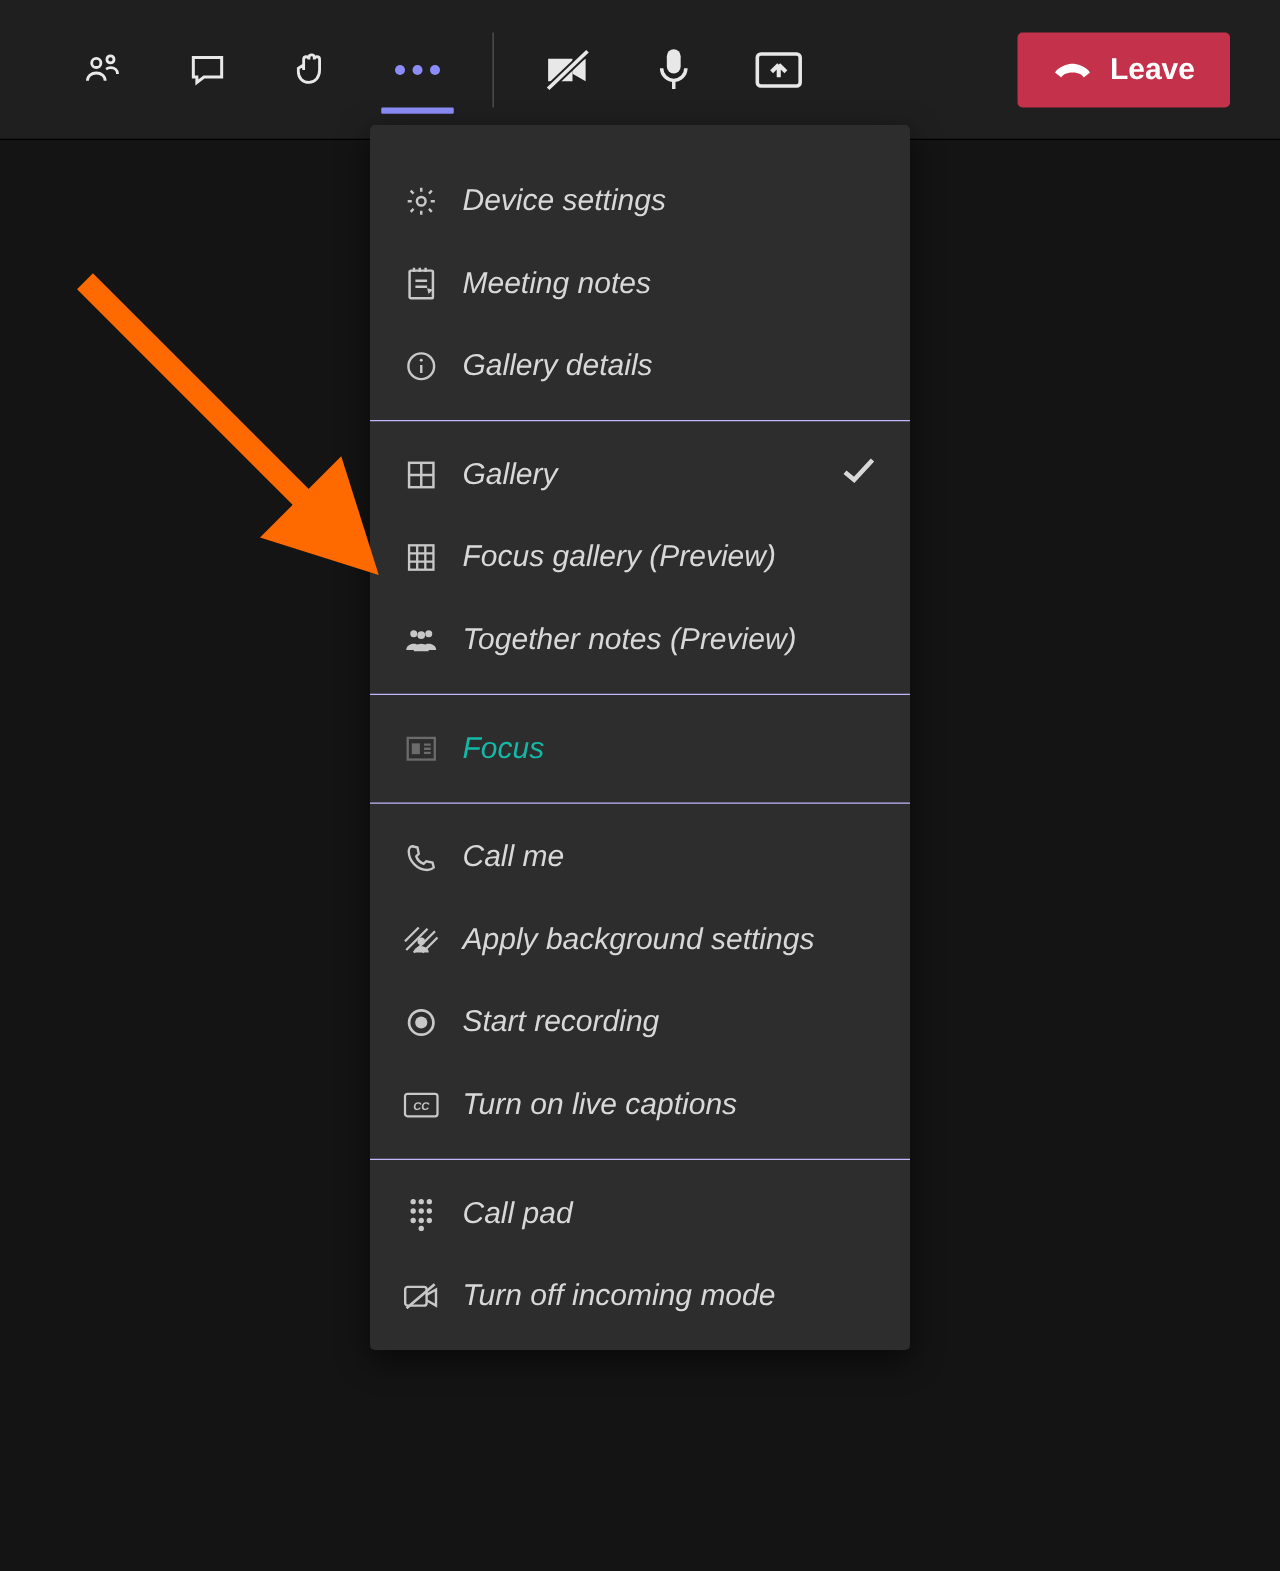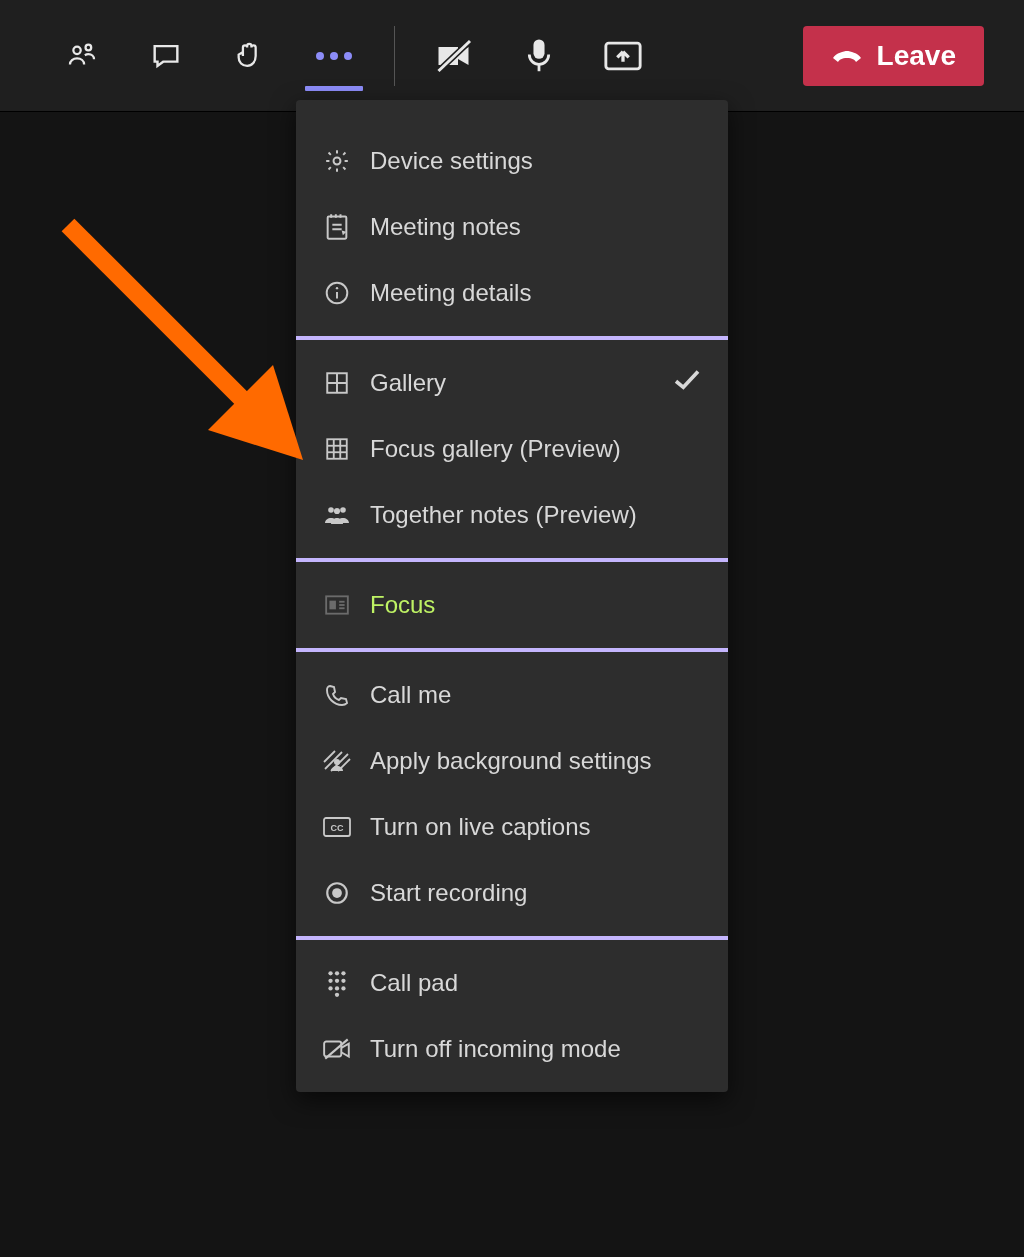--- a/index.html
+++ b/index.html
@@ -48,51 +48,52 @@
   }
   .leave-btn {
     margin-left: auto;
     background: #c4314b;
     color: #fff;
     height: 60px;
     padding: 0 28px;
     display: flex;
     align-items: center;
     gap: 14px;
-    font-size: 28px;
+    font-size: 24px;
     font-weight: 600;
     border-radius: 4px;
   }
   .leave-btn svg { display: block; }
 
   .menu {
     position: absolute;
     top: 100px;
     left: 296px;
     width: 432px;
     background: #2d2d2d;
     border-radius: 4px;
     box-shadow: 0 8px 24px rgba(0,0,0,.6);
     overflow: hidden;
+    font-style: italic;
   }
   .menu-group {
-    border-top: 4px solid #c4b5fd;
+    border-top: 1px solid #c4b5fd;
     padding: 10px 0;
   }
   .menu-group:first-child { border-top: none; padding-top: 28px; }
   .menu-item {
     display: flex;
     align-items: center;
     gap: 18px;
     padding: 18px 26px 18px 26px;
     color: #d8d8d8;
     font-size: 24px;
     position: relative;
   }
-  .menu-item.disabled { color: #bef264; }
+  .menu-item.disabled { color: #14b8a6; }
   .menu-item.disabled .micon { color: #6b6b6b; }
   .micon {
     width: 30px;
     height: 30px;
     display: flex;
     align-items: center;
     justify-content: center;
     color: #c8c8c8;
     flex: 0 0 30px;
   }
@@ -214,21 +215,21 @@
       <span>Meeting notes</span>
     </div>
     <div class="menu-item">
       <span class="micon">
         <svg width="26" height="26" viewBox="0 0 24 24" fill="none" stroke="currentColor" stroke-width="1.8">
           <circle cx="12" cy="12" r="9.5"></circle>
           <line x1="12" y1="11" x2="12" y2="17"></line>
           <circle cx="12" cy="7.5" r="1.1" fill="currentColor" stroke="none"></circle>
         </svg>
       </span>
-      <span>Meeting details</span>
+      <span>Gallery details</span>
     </div>
   </div>
 
   <div class="menu-group">
     <div class="menu-item">
       <span class="micon">
         <svg width="26" height="26" viewBox="0 0 24 24" fill="none" stroke="currentColor" stroke-width="1.8">
           <rect x="3" y="3" width="18" height="18"></rect>
           <line x1="12" y1="3" x2="12" y2="21"></line>
             <line x1="3" y1="12" x2="21" y2="12"></line>
@@ -299,35 +300,35 @@
           <line x1="1" y1="12" x2="12" y2="1"></line>
             <line x1="15" y1="21" x2="27" y2="9"></line>
           <circle cx="14" cy="12" r="3" fill="currentColor" stroke="none"></circle>
           <path d="M8 21c0-3 3-5 6-5s6 2 6 5" fill="currentColor" stroke="none"></path>
         </svg>
       </span>
       <span>Apply background settings</span>
     </div>
     <div class="menu-item">
       <span class="micon">
+        <svg width="26" height="26" viewBox="0 0 24 24" fill="none" stroke="currentColor" stroke-width="2">
+          <circle cx="12" cy="12" r="9"></circle>
+          <circle cx="12" cy="12" r="4.5" fill="currentColor" stroke="none"></circle>
+        </svg>
+      </span>
+      <span>Start recording</span>
+    </div>
+    <div class="menu-item">
+      <span class="micon">
         <svg width="30" height="22" viewBox="0 0 30 22" fill="none" stroke="currentColor" stroke-width="1.8">
           <rect x="2" y="2" width="26" height="18" rx="2"></rect>
           <text x="15" y="15" text-anchor="middle" font-size="9" fill="currentColor" stroke="none" font-weight="700">CC</text>
         </svg>
       </span>
       <span>Turn on live captions</span>
-    </div>
-    <div class="menu-item">
-      <span class="micon">
-        <svg width="26" height="26" viewBox="0 0 24 24" fill="none" stroke="currentColor" stroke-width="2">
-          <circle cx="12" cy="12" r="9"></circle>
-          <circle cx="12" cy="12" r="4.5" fill="currentColor" stroke="none"></circle>
-        </svg>
-      </span>
-      <span>Start recording</span>
     </div>
   </div>
 
   <div class="menu-group">
     <div class="menu-item">
       <span class="micon">
         <svg width="24" height="28" viewBox="0 0 20 26" fill="currentColor">
           <circle cx="4" cy="4" r="2"></circle>
             <circle cx="10" cy="4" r="2"></circle>
             <circle cx="16" cy="4" r="2"></circle>

